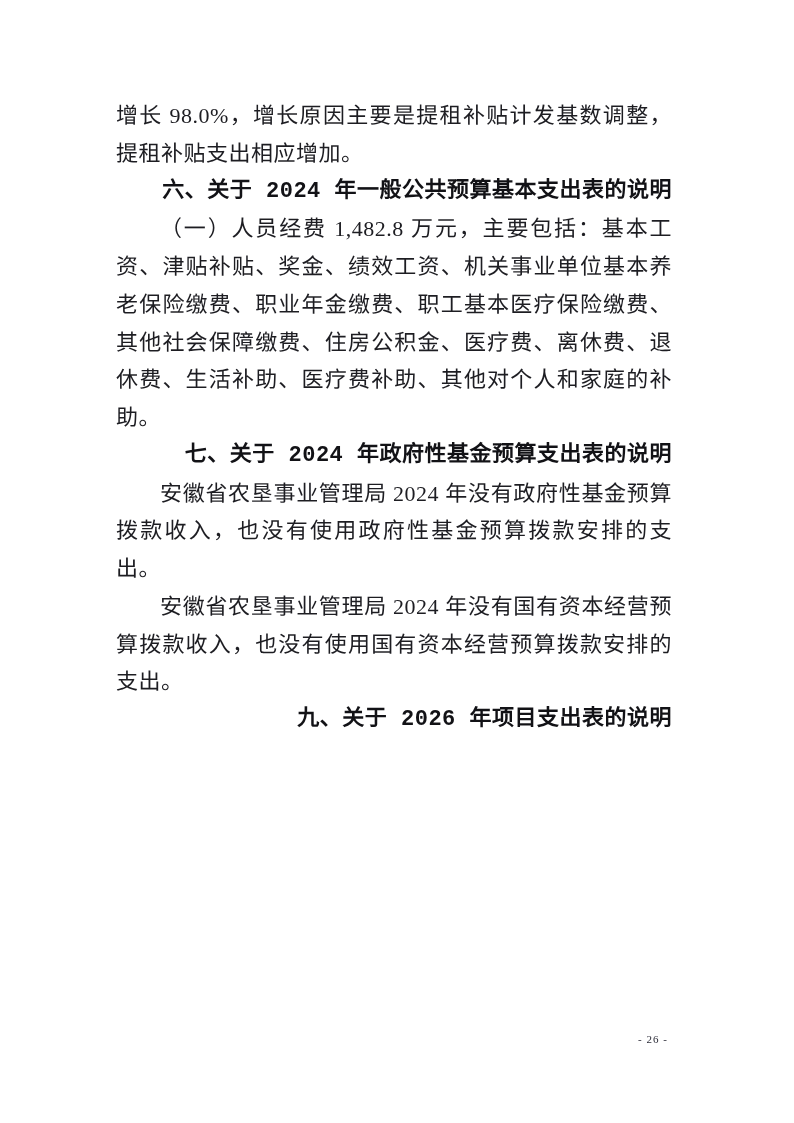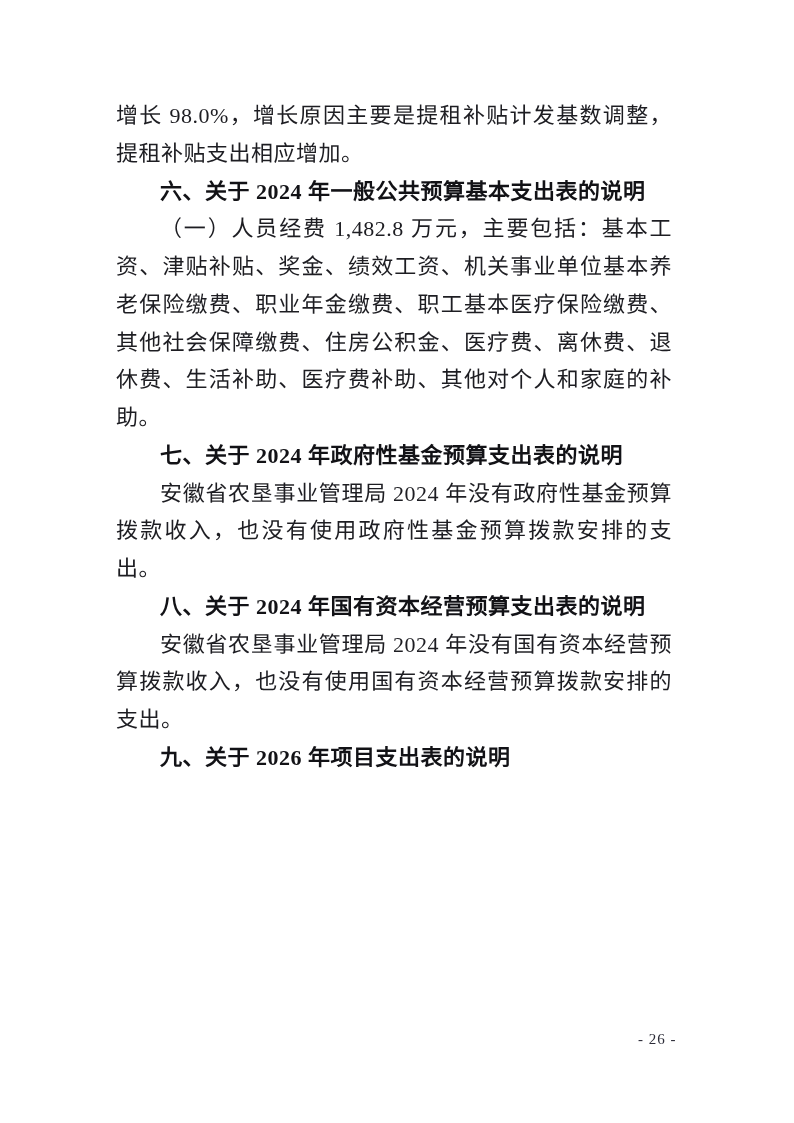--- a/index.html
+++ b/index.html
@@ -36,46 +36,45 @@
     line-height: 37.75px;
   }
   .para {
     text-indent: 2em;
     font-weight: normal;
   }
   .para.first {
     text-indent: 0;
   }
   .head {
-    font-family: Liberation Serif, serif;
+    font-family: Liberation Mono, monospace;
     font-weight: 700;
     text-indent: 2em;
-    text-align: left;
+    text-align: right;
     color: #121216;
   }
   .page-number {
     position: absolute;
     left: 638px;
     top: 1030px;
-    font-size: 15px;
+    font-size: 11px;
     line-height: 18px;
     letter-spacing: 1px;
     color: #2c2c38;
     font-family: "Liberation Serif", "DejaVu Serif", serif;
   }
 </style>
 </head>
 <body>
 
 <div class="page">
   <div class="content">
     <p class="para first">增长 98.0%，增长原因主要是提租补贴计发基数调整，提租补贴支出相应增加。</p>
     <h2 class="head">六、关于 2024 年一般公共预算基本支出表的说明</h2>
     <p class="para">（一）人员经费 1,482.8 万元，主要包括：基本工资、津贴补贴、奖金、绩效工资、机关事业单位基本养老保险缴费、职业年金缴费、职工基本医疗保险缴费、其他社会保障缴费、住房公积金、医疗费、离休费、退休费、生活补助、医疗费补助、其他对个人和家庭的补助。</p>
     <h2 class="head">七、关于 2024 年政府性基金预算支出表的说明</h2>
     <p class="para">安徽省农垦事业管理局 2024 年没有政府性基金预算拨款收入，也没有使用政府性基金预算拨款安排的支出。</p>
-    <h2 class="head">八、关于 2024 年国有资本经营预算支出表的说明</h2>
     <p class="para">安徽省农垦事业管理局 2024 年没有国有资本经营预算拨款收入，也没有使用国有资本经营预算拨款安排的支出。</p>
     <h2 class="head">九、关于 2026 年项目支出表的说明</h2>
   </div>
 
   <div class="page-number">- 26 -</div>
 </div>
 
 </body></html>

